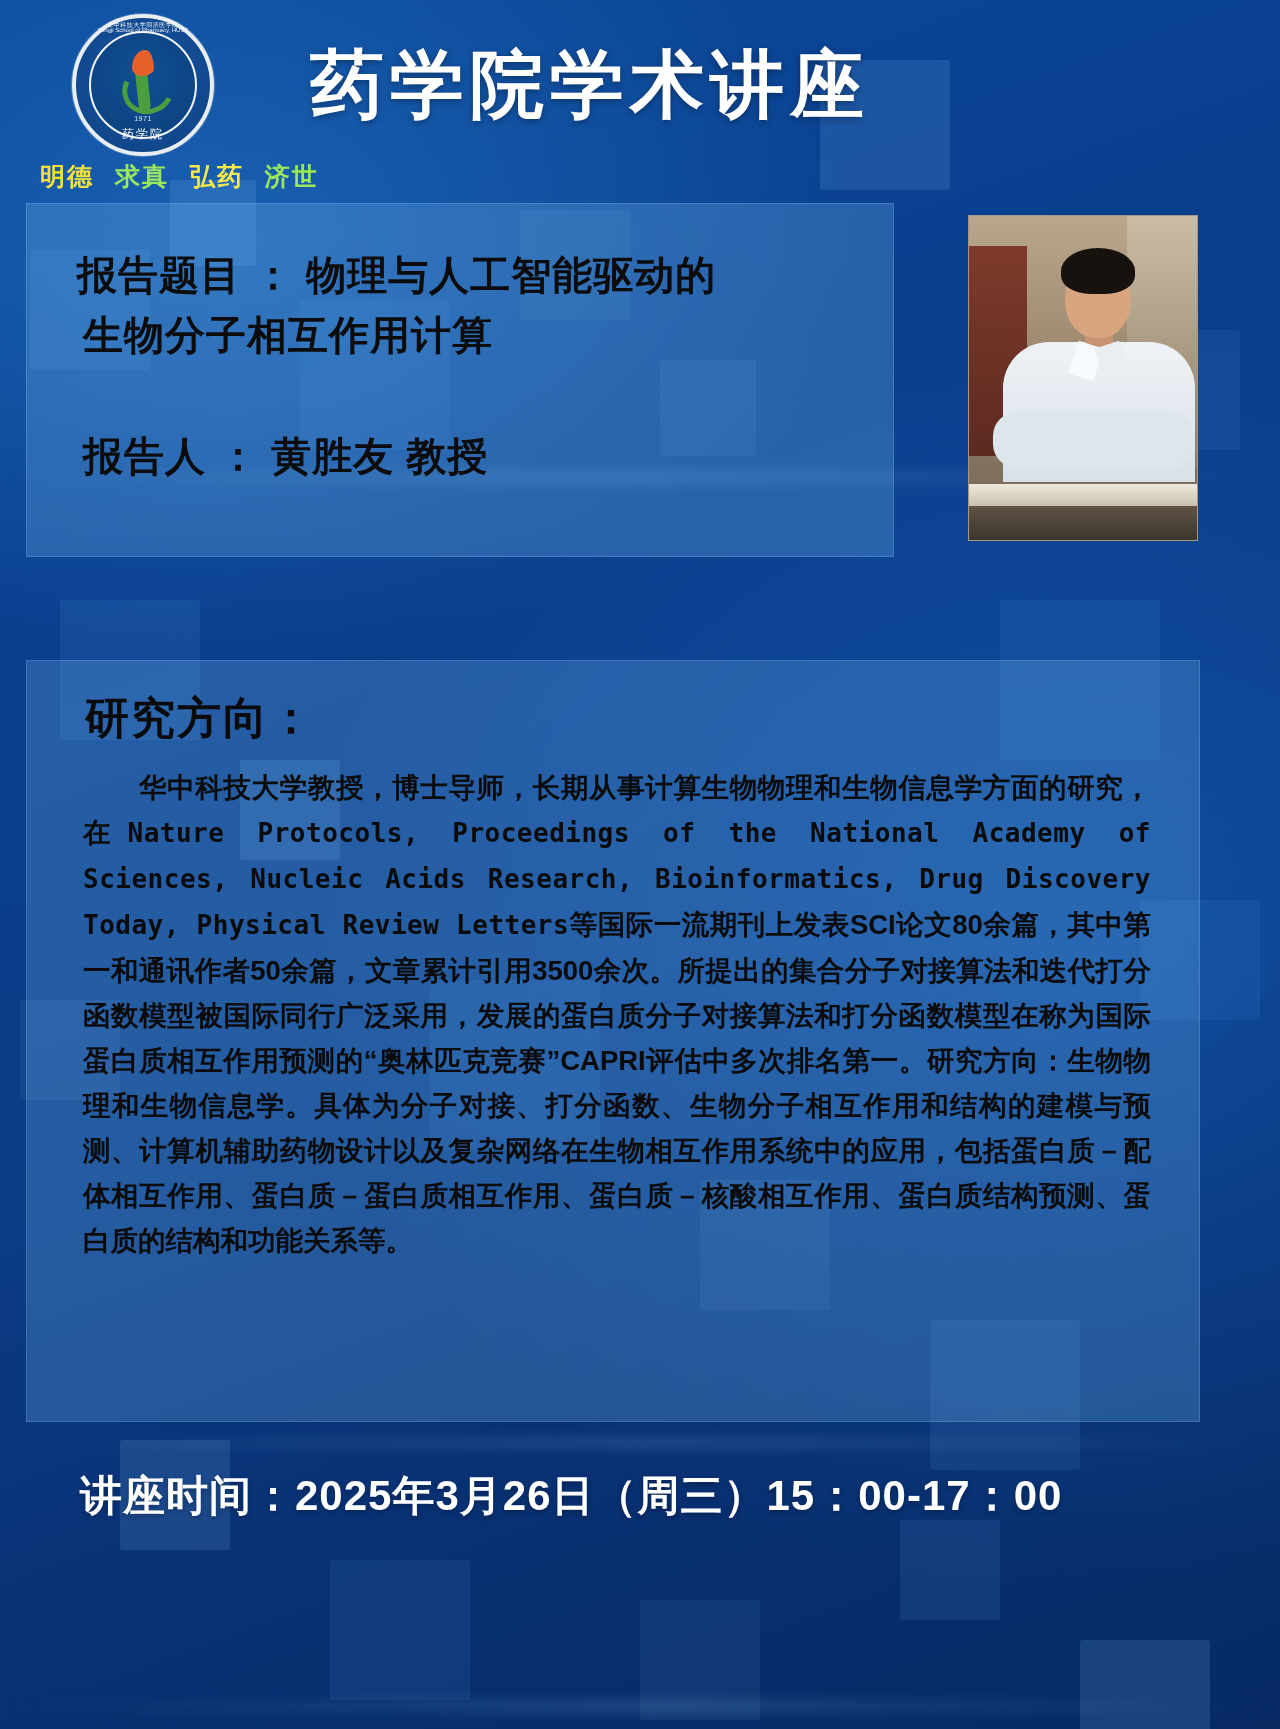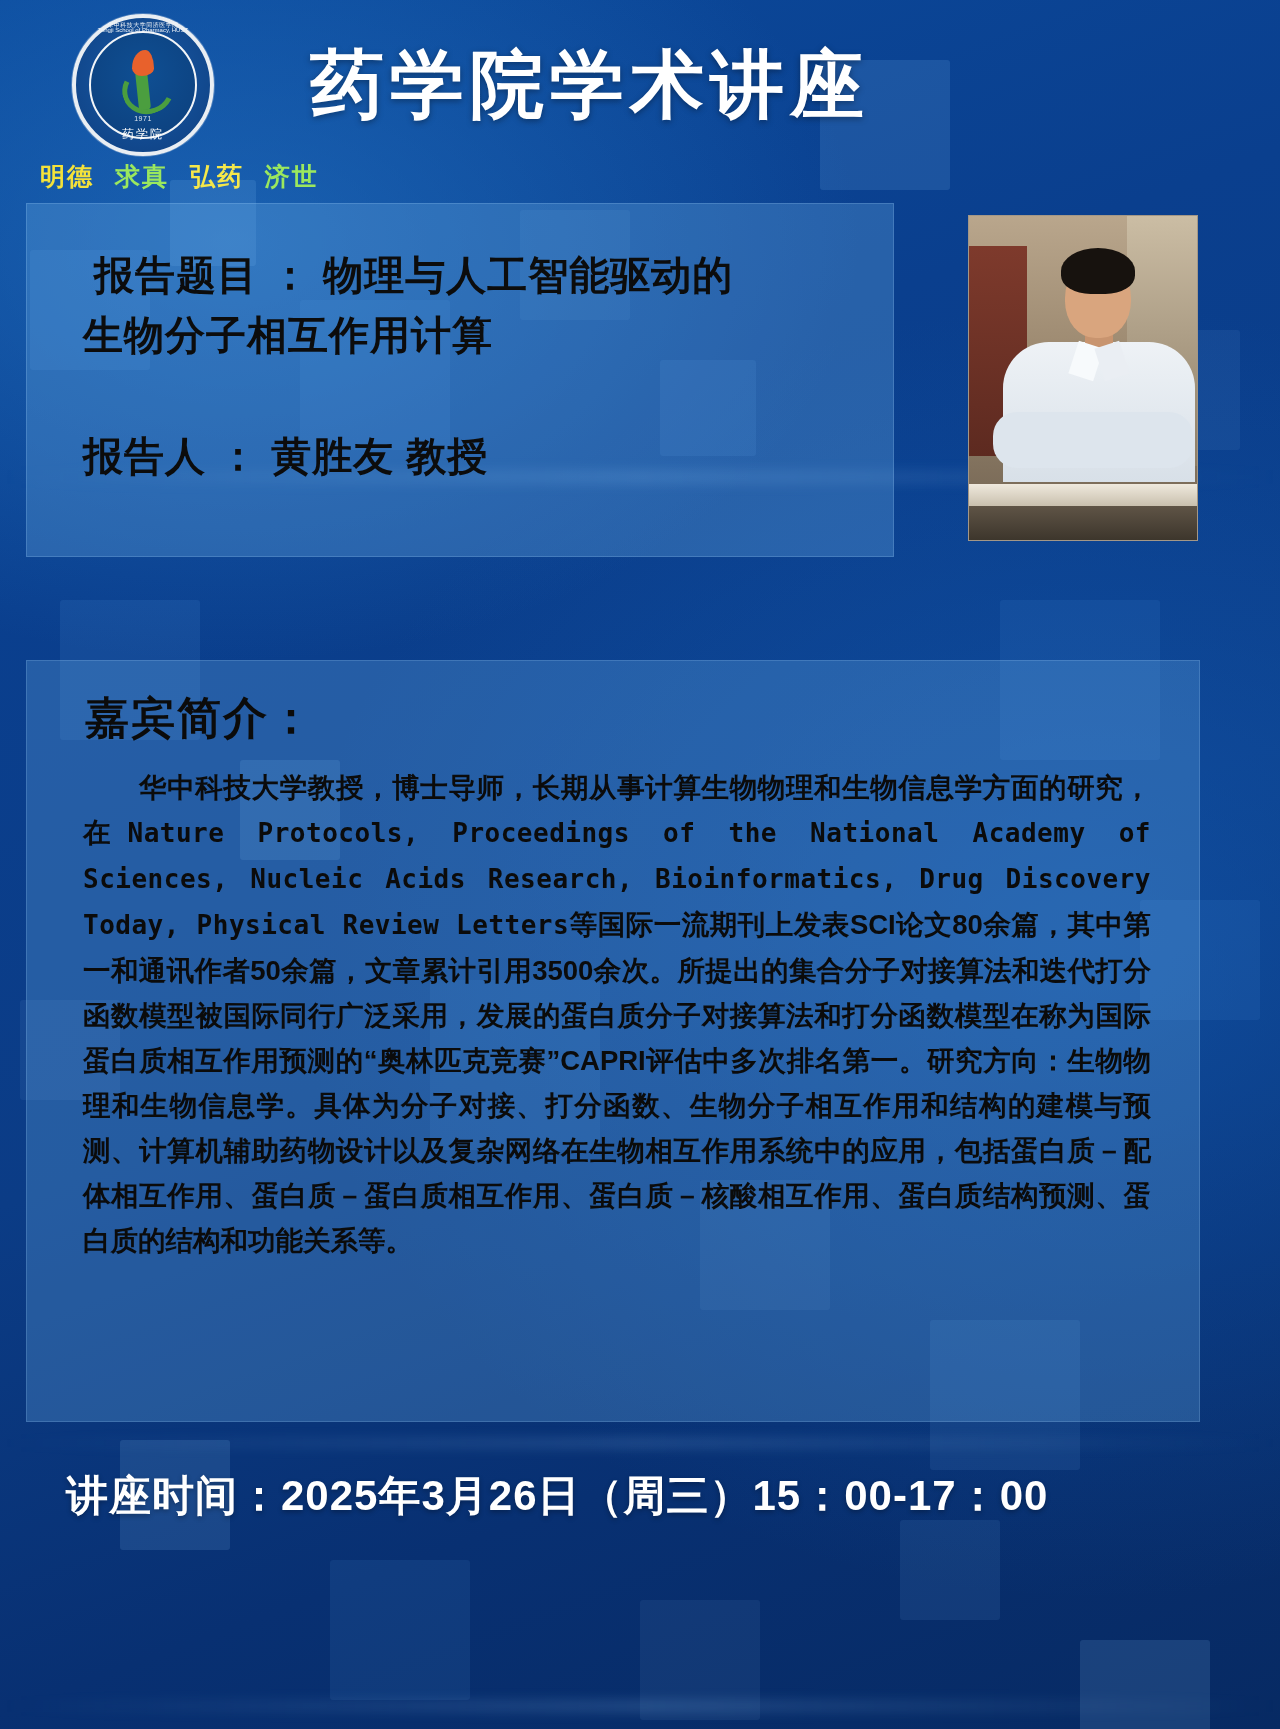--- a/index.html
+++ b/index.html
@@ -151,21 +151,21 @@
     border: 1px solid rgba(170,215,255,0.22);
   }
   .panel-top .line {
     position: absolute;
     color: #0c0c0c;
     font-size: 40px;
     font-weight: 700;
     letter-spacing: 1px;
     white-space: nowrap;
   }
-  .t-l1 { left: 67px; top: 44px; }
+  .t-l1 { left: 50px; top: 44px; }
   .t-l2 { left: 56px; top: 104px; }
   .t-l3 { left: 56px; top: 225px; }
 
   
   .photo {
     position: absolute;
     left: 968px;
     top: 215px;
     width: 228px;
     height: 324px;
@@ -272,21 +272,21 @@
   }
   .bio-site .url {
     font-family: "DejaVu Sans Mono", "Liberation Mono", monospace;
     font-size: 26px;
     letter-spacing: 0.5px;
   }
 
   
   .footer {
     position: absolute;
-    left: 66px;
+    left: 80px;
     top: 1468px;
     width: 1140px;
   }
   .footer .frow {
     color: #ffffff;
     font-size: 42px;
     font-weight: 700;
     letter-spacing: 1px;
     margin-bottom: 22px;
     white-space: nowrap;
@@ -364,21 +364,21 @@
     <div class="body"></div>
     <div class="arm"></div>
     <div class="neck"></div>
     <div class="collar-l"></div>
     <div class="collar-r"></div>
     <div class="head"></div>
     <div class="hair"></div>
   </div>
 
   <div class="panel-bio">
-    <div class="bio-title">嘉宾简介：</div>
+    <div class="bio-title">研究方向：</div>
     <div class="bio-body"><span>华中科技大学教授，博士导师，长期从事计算生物物理和生物信息学方面的研究，在</span><span class="mono">Nature Protocols, Proceedings of the National Academy of Sciences, Nucleic Acids Research, Bioinformatics, Drug Discovery Today, Physical Review Letters</span><span>等国际一流期刊上发表SCI论文80余篇，其中第一和通讯作者50余篇，文章累计引用3500余次。所提出的集合分子对接算法和迭代打分函数模型被国际同行广泛采用，发展的蛋白质分子对接算法和打分函数模型在称为国际蛋白质相互作用预测的“奥林匹克竞赛”CAPRI评估中多次排名第一。研究方向：生物物理和生物信息学。具体为分子对接、打分函数、生物分子相互作用和结构的建模与预测、计算机辅助药物设计以及复杂网络在生物相互作用系统中的应用，包括蛋白质－配体相互作用、蛋白质－蛋白质相互作用、蛋白质－核酸相互作用、蛋白质结构预测、蛋白质的结构和功能关系等。</span></div>
   </div>
 
   <div class="footer">
     <div class="frow">讲座时间：2025年3月26日（周三）15：00-17：00</div>
   </div>
 
 </div>
 
 </body></html>

